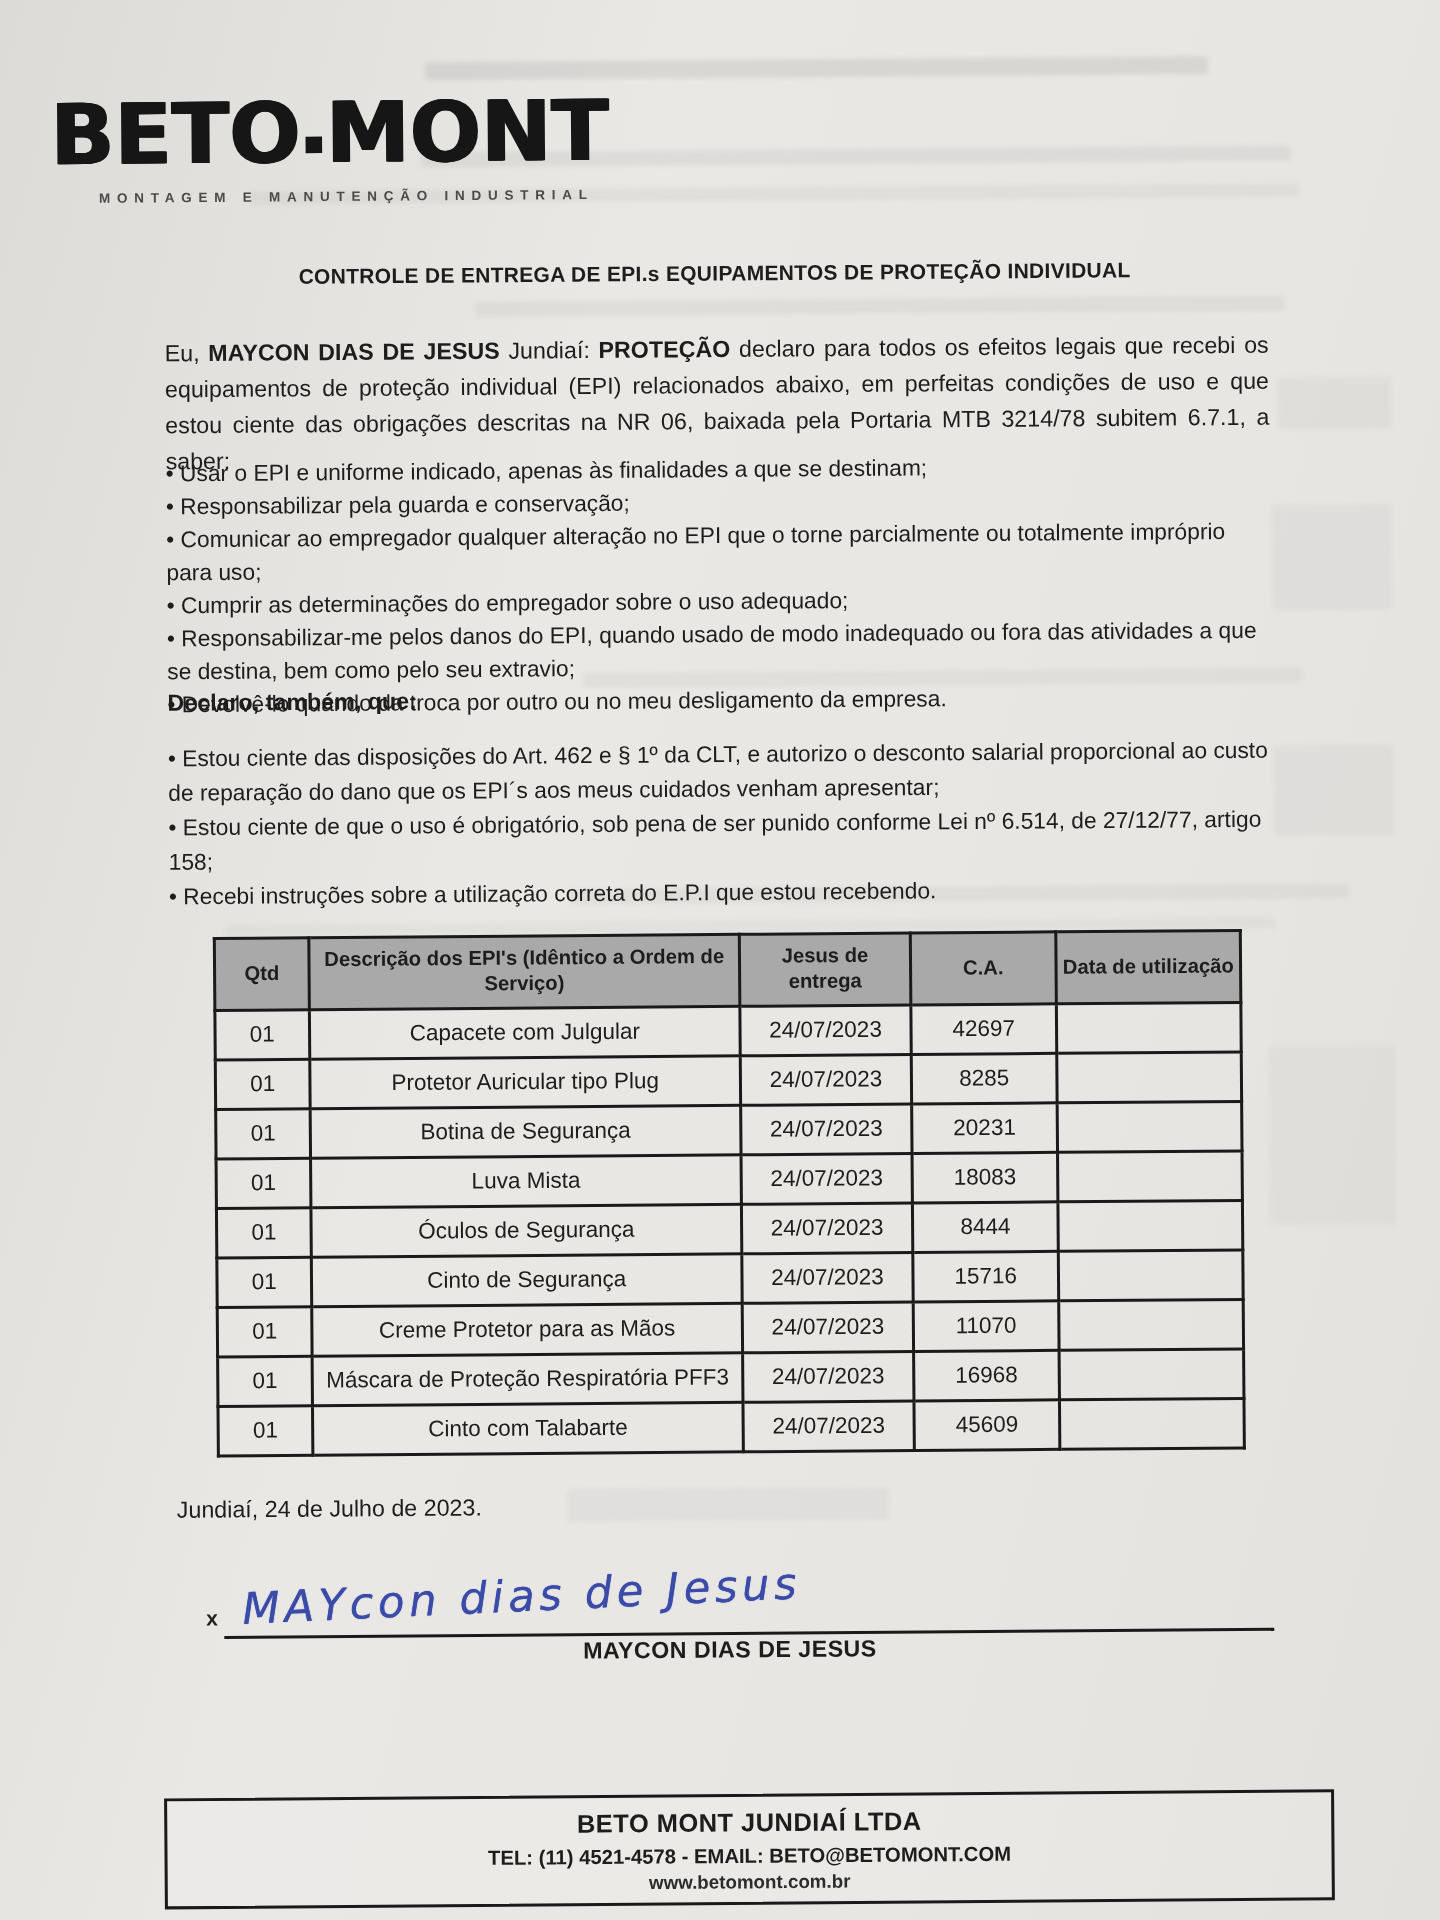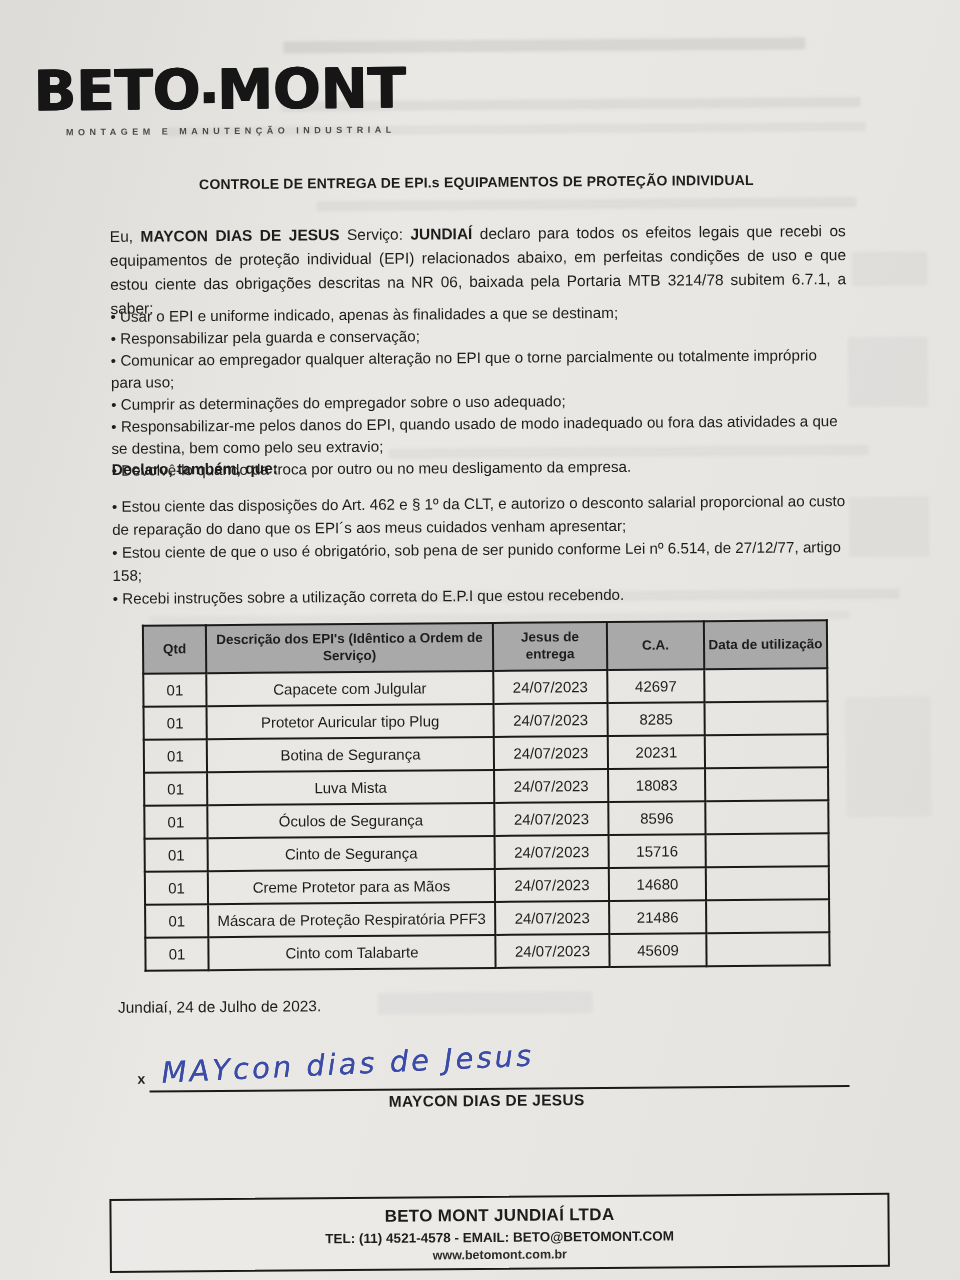--- a/index.html
+++ b/index.html
@@ -79,21 +79,21 @@
     <div class="ghost" style="top:700px;left:845px;width:85px;height:120px;opacity:.35;"></div>
     <div class="ghost" style="top:992px;left:375px;width:215px;height:22px;opacity:.45;"></div>
 
     <div class="logo">
       <div class="brand"><span>BETO</span><span class="dot"></span><span>MONT</span></div>
       <div class="tagline">MONTAGEM E MANUTENÇÃO INDUSTRIAL</div>
     </div>
 
     <div class="doc-title">CONTROLE DE ENTREGA DE EPI.s EQUIPAMENTOS DE PROTEÇÃO INDIVIDUAL</div>
 
-    <div class="intro"><span>Eu, </span><b>MAYCON DIAS DE JESUS</b><span> Serviço: </span><b>JUNDIAÍ</b><span> declaro para todos os efeitos legais que recebi os equipamentos de proteção individual (EPI) relacionados abaixo, em perfeitas condições de uso e que estou ciente das obrigações descritas na NR 06, baixada pela Portaria MTB 3214/78 subitem 6.7.1, a saber:</span></div>
+    <div class="intro"><span>Eu, </span><b>MAYCON DIAS DE JESUS</b><span> Jundiaí: </span><b>PROTEÇÃO</b><span> declaro para todos os efeitos legais que recebi os equipamentos de proteção individual (EPI) relacionados abaixo, em perfeitas condições de uso e que estou ciente das obrigações descritas na NR 06, baixada pela Portaria MTB 3214/78 subitem 6.7.1, a saber:</span></div>
 
     <div class="obligations">
       <div class="li">Usar o EPI e uniforme indicado, apenas às finalidades a que se destinam;</div>
       <div class="li">Responsabilizar pela guarda e conservação;</div>
       <div class="li">Comunicar ao empregador qualquer alteração no EPI que o torne parcialmente ou totalmente impróprio para uso;</div>
       <div class="li">Cumprir as determinações do empregador sobre o uso adequado;</div>
       <div class="li">Responsabilizar-me pelos danos do EPI, quando usado de modo inadequado ou fora das atividades a que se destina, bem como pelo seu extravio;</div>
       <div class="li">Devolvê-lo quando da troca por outro ou no meu desligamento da empresa.</div>
     </div>
 
@@ -148,42 +148,42 @@
             <td>01</td>
             <td>Luva Mista</td>
             <td>24/07/2023</td>
             <td>18083</td>
             <td></td>
           </tr>
         <tr>
             <td>01</td>
             <td>Óculos de Segurança</td>
             <td>24/07/2023</td>
-            <td>8596</td>
+            <td>8444</td>
             <td></td>
           </tr>
         <tr>
             <td>01</td>
             <td>Cinto de Segurança</td>
             <td>24/07/2023</td>
             <td>15716</td>
             <td></td>
           </tr>
         <tr>
             <td>01</td>
             <td>Creme Protetor para as Mãos</td>
             <td>24/07/2023</td>
-            <td>14680</td>
+            <td>11070</td>
             <td></td>
           </tr>
         <tr>
             <td>01</td>
             <td>Máscara de Proteção Respiratória PFF3</td>
             <td>24/07/2023</td>
-            <td>21486</td>
+            <td>16968</td>
             <td></td>
           </tr>
         <tr>
             <td>01</td>
             <td>Cinto com Talabarte</td>
             <td>24/07/2023</td>
             <td>45609</td>
             <td></td>
           </tr>
       </tbody>

